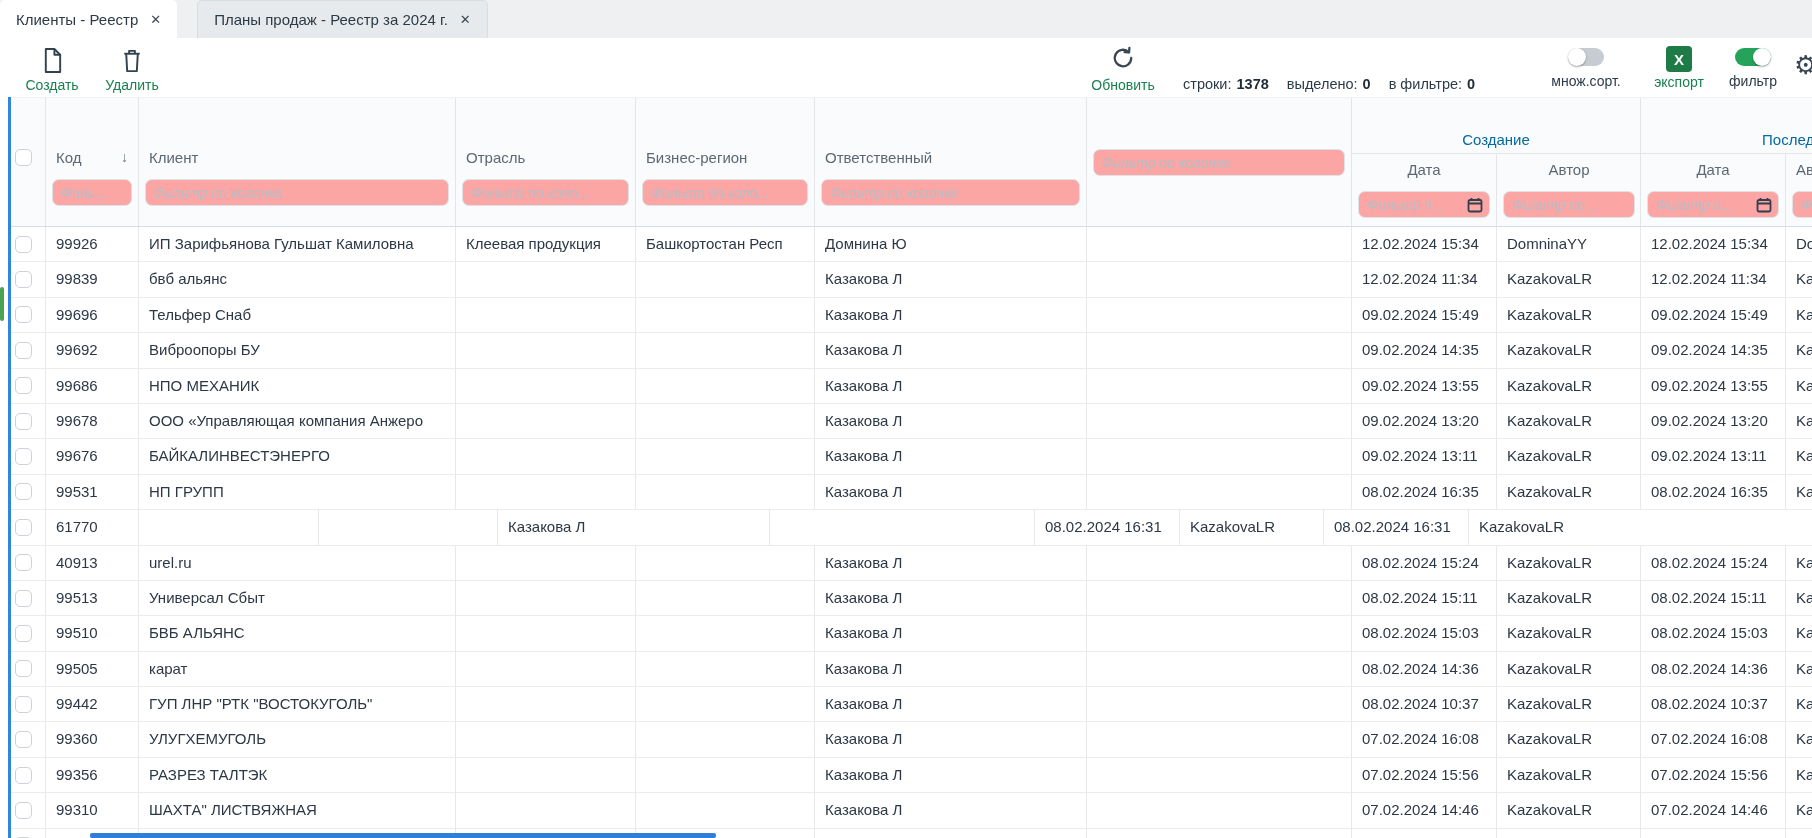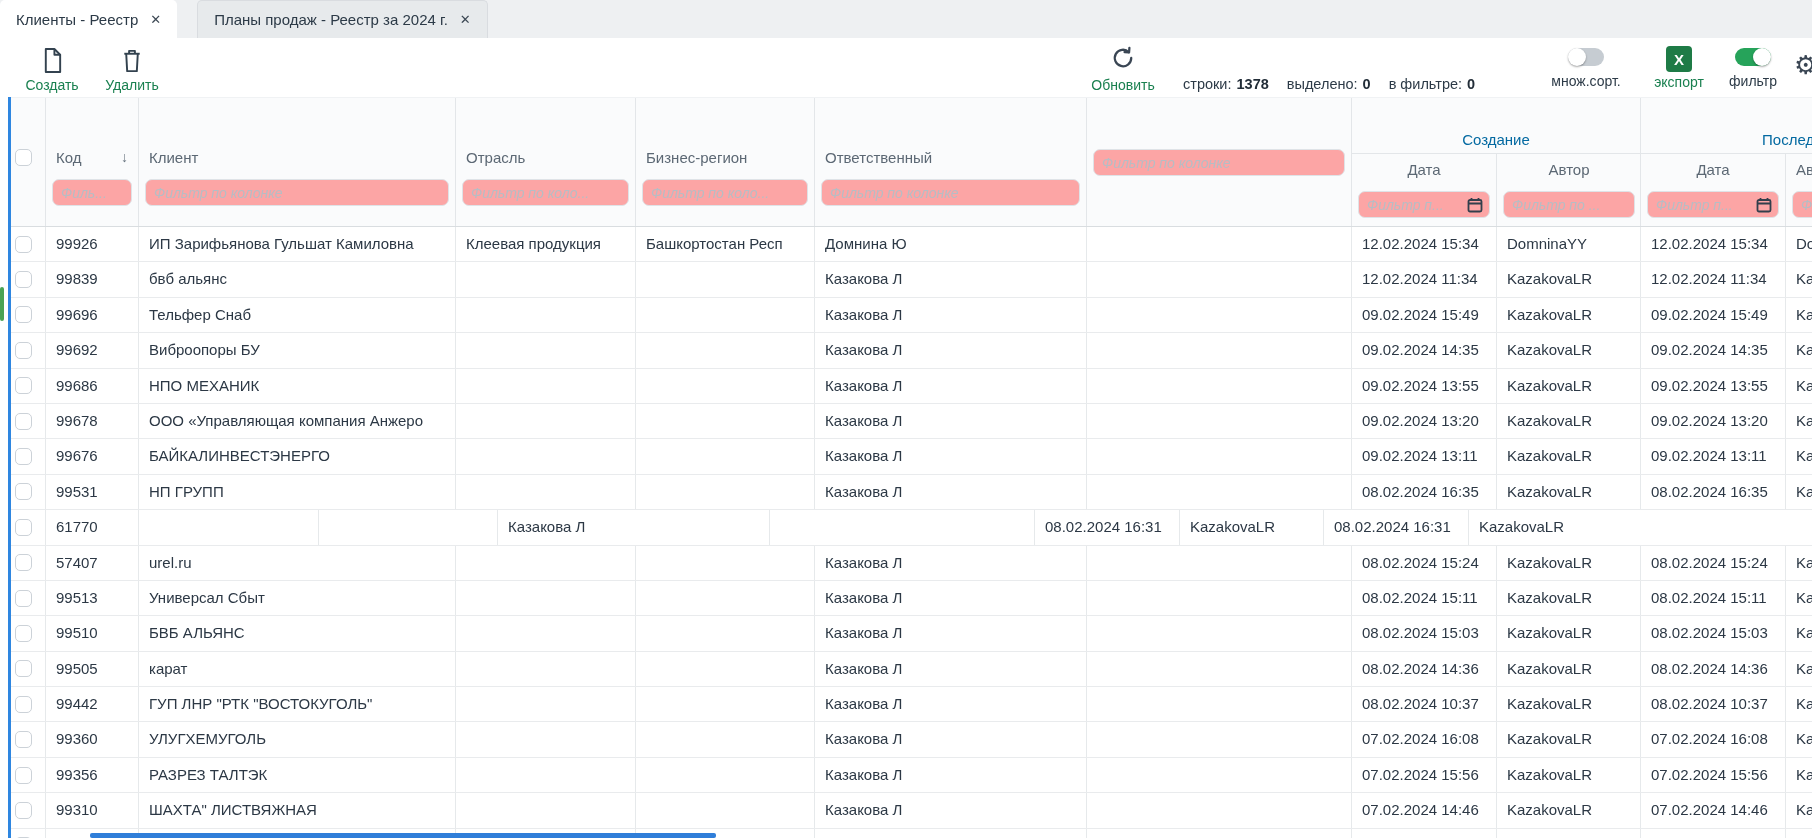--- a/index.html
+++ b/index.html
@@ -404,21 +404,21 @@
           <div class="tcell col-note"></div>
           <div class="tcell col-cdate">08.02.2024 16:31</div>
           <div class="tcell col-cauthor">KazakovaLR</div>
           <div class="tcell col-mdate">08.02.2024 16:31</div>
           <div class="tcell col-mauthor last">KazakovaLR</div>
         </div>
         <div class="trow">
           <div class="tcell col-cb cbcell">
             <span class="checkbox"></span>
           </div>
-          <div class="tcell col-code">57407</div>
+          <div class="tcell col-code">40913</div>
           <div class="tcell col-client">urel.ru</div>
           <div class="tcell col-industry"></div>
           <div class="tcell col-region"></div>
           <div class="tcell col-resp">Казакова Л</div>
           <div class="tcell col-note"></div>
           <div class="tcell col-cdate">08.02.2024 15:24</div>
           <div class="tcell col-cauthor">KazakovaLR</div>
           <div class="tcell col-mdate">08.02.2024 15:24</div>
           <div class="tcell col-mauthor last">KazakovaLR</div>
         </div>

